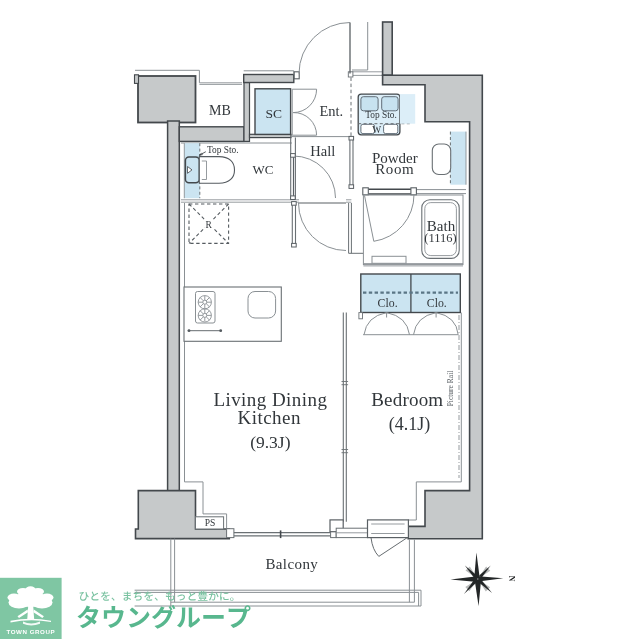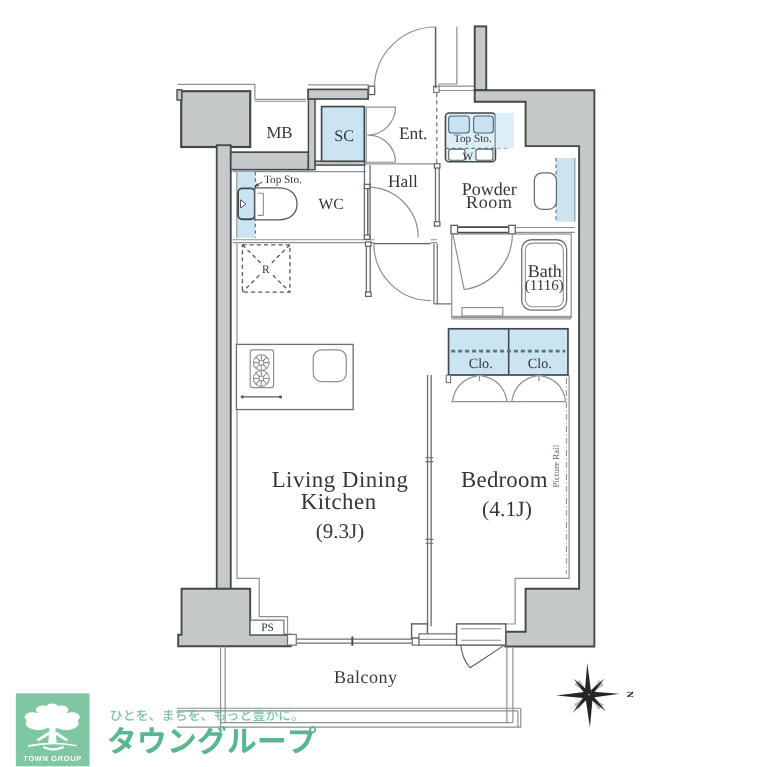--- a/index.html
+++ b/index.html
@@ -1,16 +1,16 @@
 <!DOCTYPE html>
 <html><head>
 <meta charset="utf-8">
 <style>
 html,body{margin:0;padding:0;background:#ffffff;}
-#stage{position:relative;width:564px;height:639px;background:#ffffff;overflow:hidden;padding-left:13px;}
+#stage{position:relative;width:564px;height:639px;background:#ffffff;overflow:hidden;}
 svg text{font-family:"Liberation Serif",serif;}
 </style>
 </head>
 <body>
 <div id="stage">
 <svg width="640" height="639" viewBox="0 0 640 639" shape-rendering="auto">
 <defs></defs>
 
 <rect x="0" y="0" width="640" height="639" fill="#ffffff"></rect>
 

